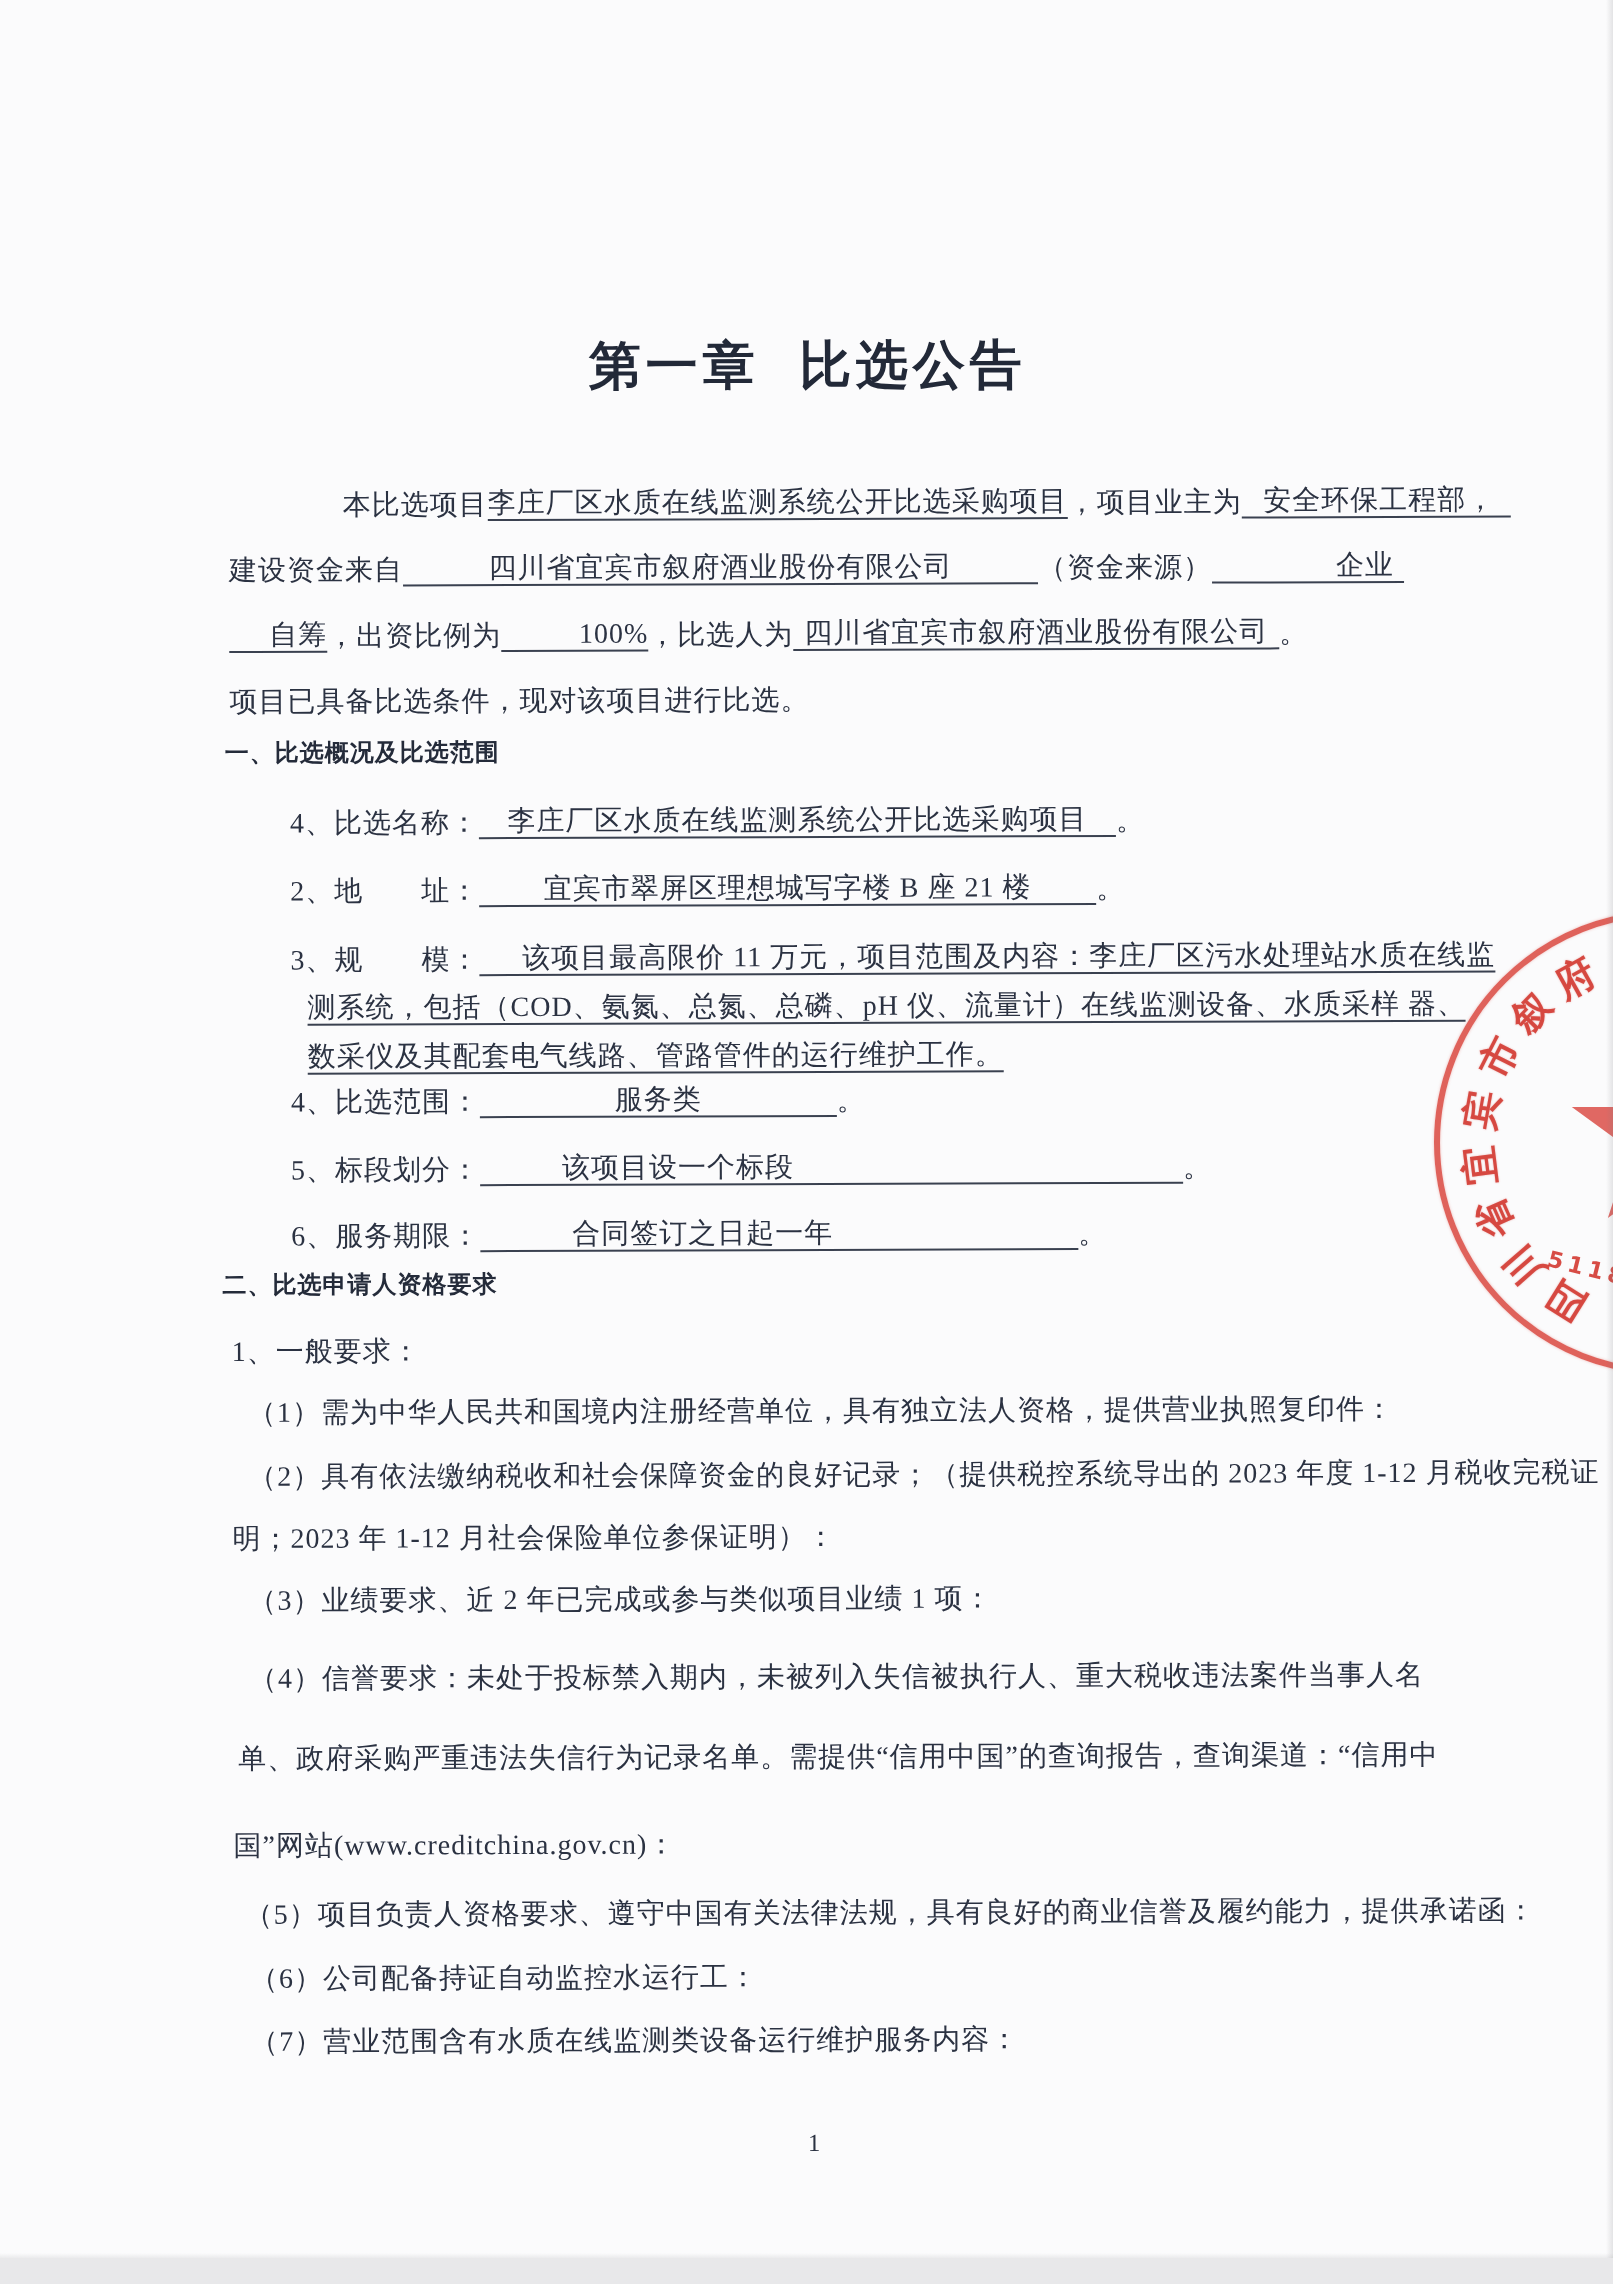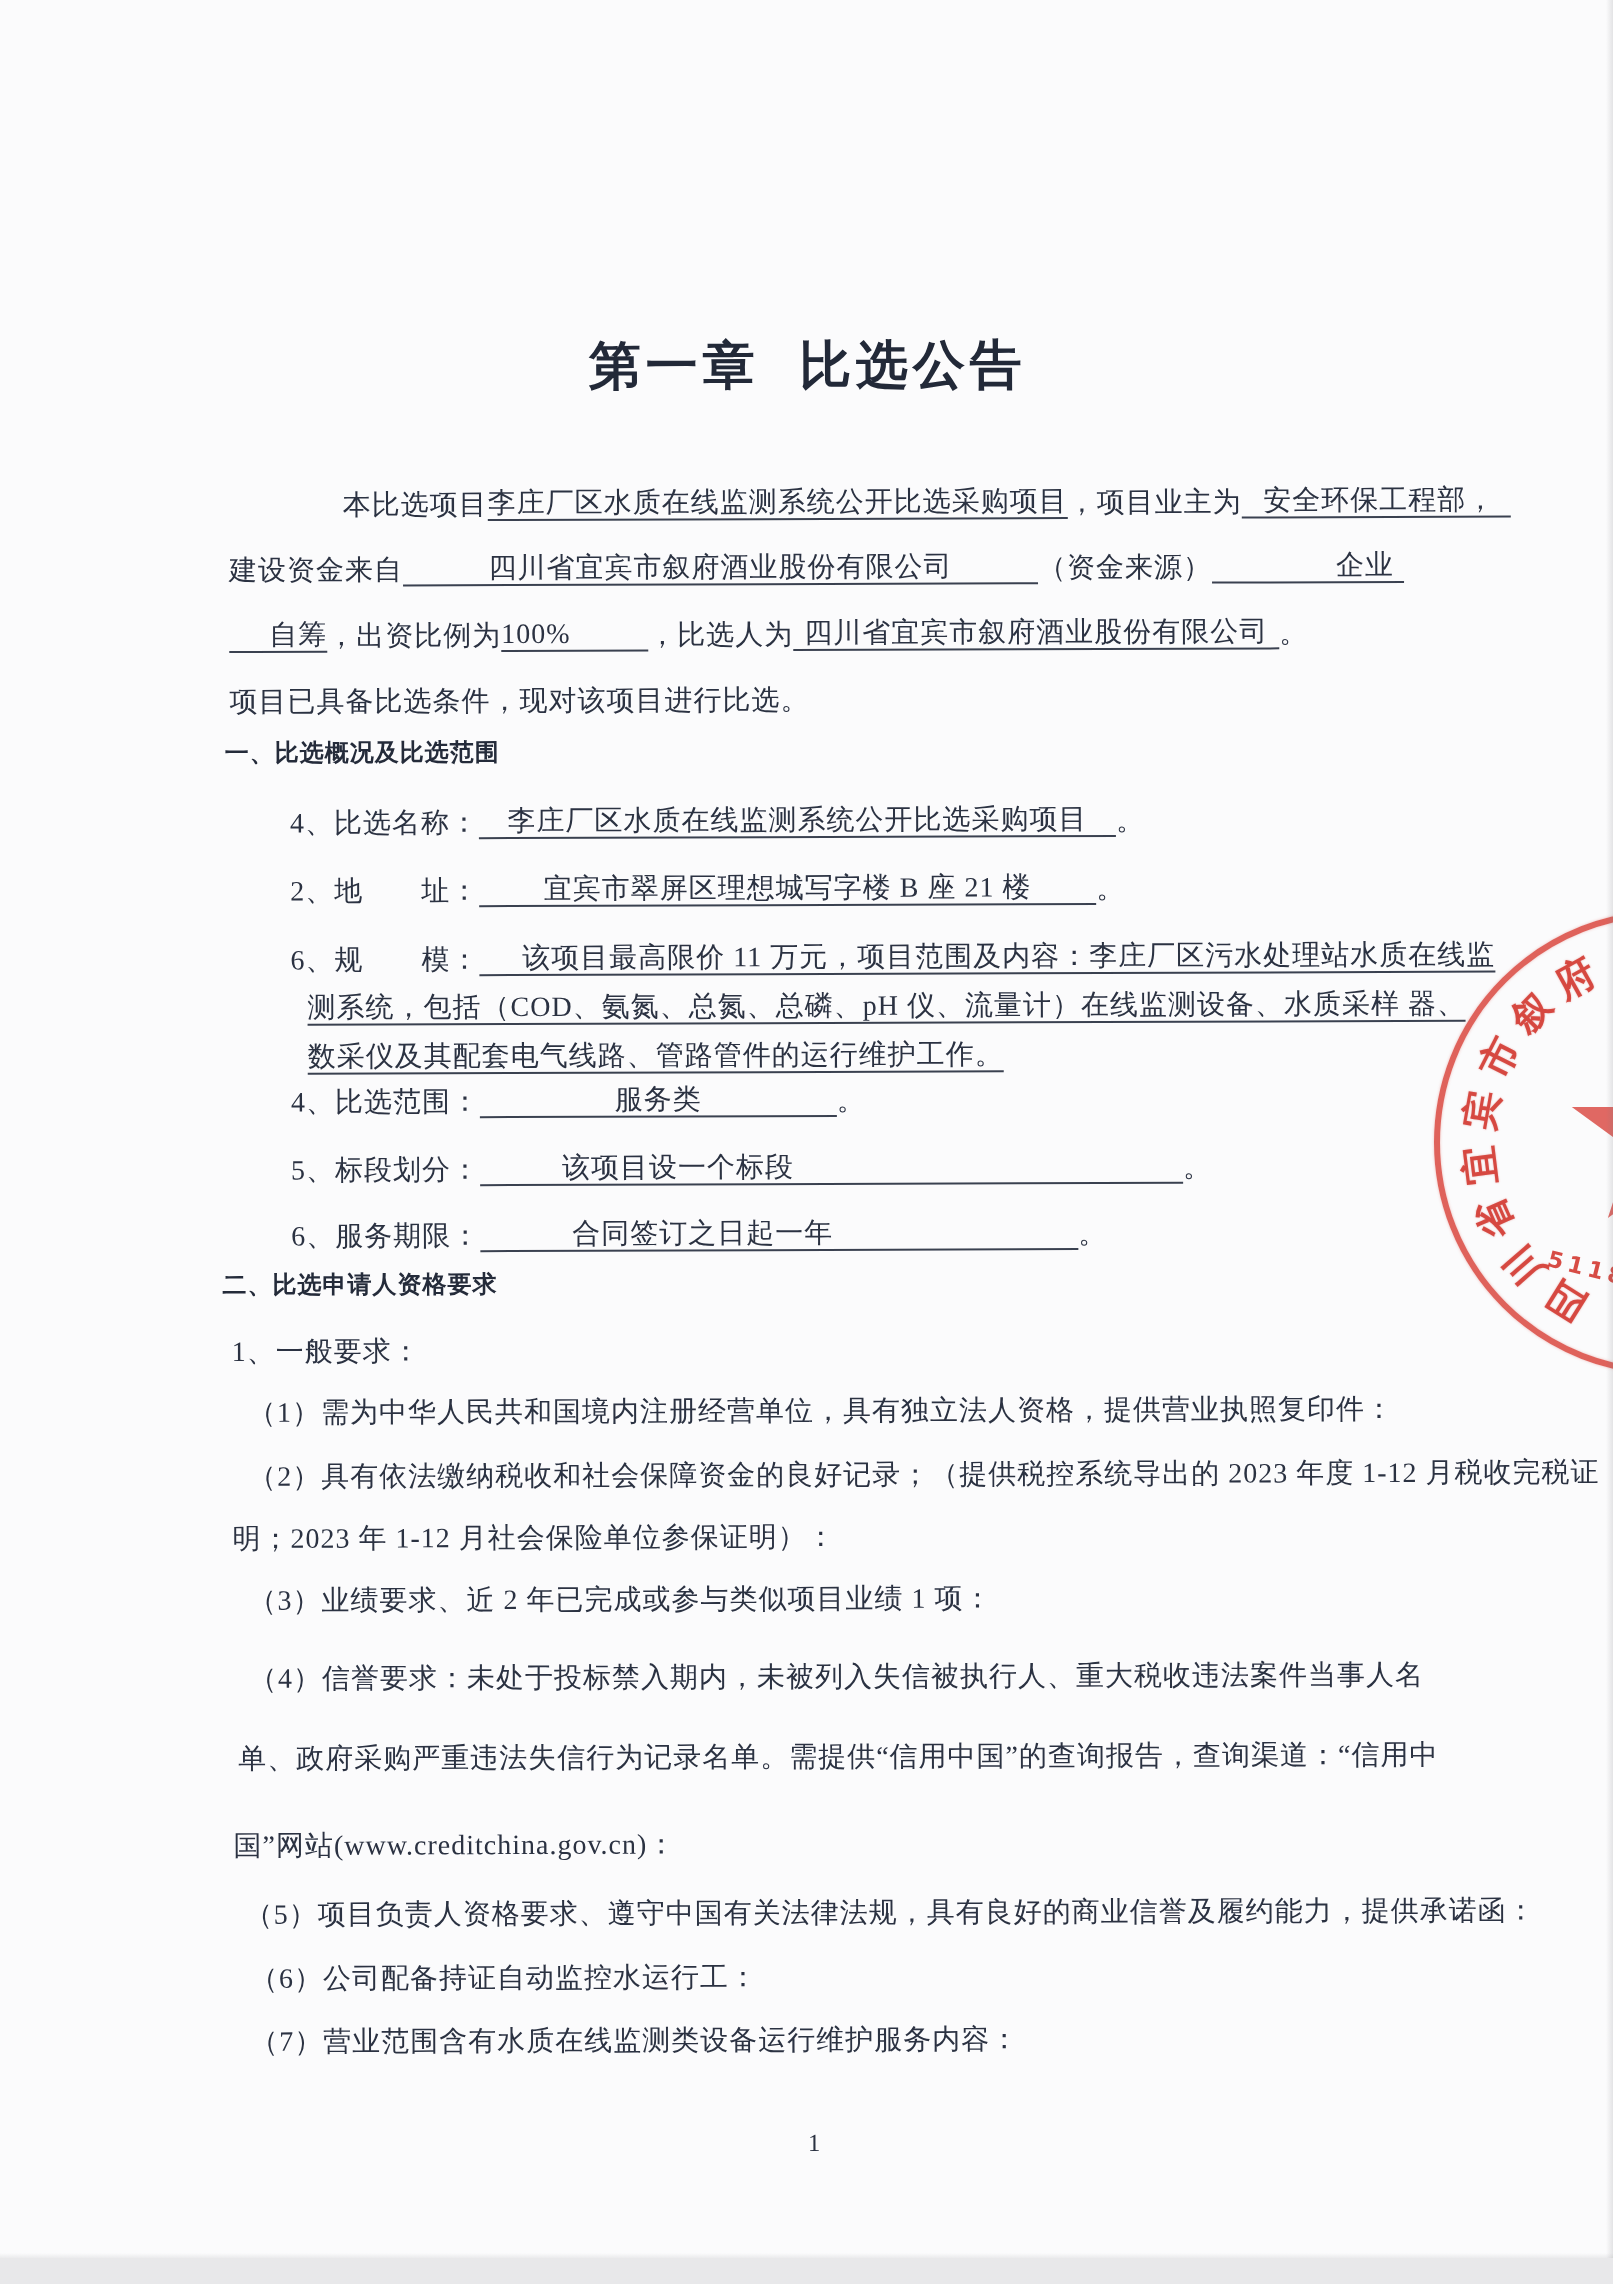--- a/index.html
+++ b/index.html
@@ -37,21 +37,21 @@
   .u {
     display:inline-block;
     border-bottom:2px solid #3a4150;
     line-height:1.15;
     vertical-align:bottom;
   }
   .u-owner    { min-width:247px; padding-left:21.6px; }
   .u-funder   { min-width:635px; text-align:center; }
   .u-source   { min-width:182px; text-align:right; padding-right:9.8px; }
   .u-self     { min-width:98px; text-align:right; }
-  .u-ratio    { min-width:147px; text-align:left; }
+  .u-ratio    { min-width:147px; text-align:right; }
   .u-selector { min-width:486px; text-align:center; }
   .u-item1    { min-width:637px; text-align:center; }
   .u-item2    { min-width:617px; text-align:center; }
   .u-item3a   { padding-left:43px; }
   .u-item4    { min-width:357px; text-align:center; }
   .u-item5    { min-width:621px; padding-left:82px; }
   .u-item6    { min-width:506px; padding-left:92px; }
   .pagenum {
     position:absolute; top:2129px; left:0; right:0;
     text-align:center; font-size:24.5px; color:#2b3242;
@@ -119,21 +119,21 @@
     <div class="line" style="top:617px; left:227px;"><span class="u u-self">自筹</span><span>，出资比例为</span><span class="u u-ratio">100%</span><span>，比选人为</span><span class="u u-selector">四川省宜宾市叙府酒业股份有限公司</span><span>。</span></div>
 
     <div class="line" style="top:683px; left:227px;">项目已具备比选条件，现对该项目进行比选。</div>
 
     <div class="line heading" style="top:737px; left:222px;">一、比选概况及比选范围</div>
 
     <div class="line" style="top:804px; left:287px;"><span>4、比选名称：</span><span class="u u-item1">李庄厂区水质在线监测系统公开比选采购项目</span><span>。</span></div>
 
     <div class="line" style="top:872px; left:287px;"><span>2、地　　址：</span><span class="u u-item2">宜宾市翠屏区理想城写字楼 B 座 21 楼</span><span>。</span></div>
 
-    <div class="line" style="top:941px; left:287px;"><span>6、规　　模：</span><span class="u u-item3a">该项目最高限价 11 万元，项目范围及内容：李庄厂区污水处理站水质在线监</span></div>
+    <div class="line" style="top:941px; left:287px;"><span>3、规　　模：</span><span class="u u-item3a">该项目最高限价 11 万元，项目范围及内容：李庄厂区污水处理站水质在线监</span></div>
     <div class="line" style="top:990px; left:304px;"><span class="u">测系统，包括（COD、氨氮、总氮、总磷、pH 仪、流量计）在线监测设备、水质采样 器、</span></div>
     <div class="line" style="top:1039px; left:304px;"><span class="u">数采仪及其配套电气线路、管路管件的运行维护工作。</span></div>
 
     <div class="line" style="top:1083px; left:287px;"><span>4、比选范围：</span><span class="u u-item4">服务类</span><span>。</span></div>
 
     <div class="line" style="top:1151px; left:287px;"><span>5、标段划分：</span><span class="u u-item5">该项目设一个标段</span><span>。</span></div>
 
     <div class="line" style="top:1217px; left:287px;"><span>6、服务期限：</span><span class="u u-item6">合同签订之日起一年</span><span>。</span></div>
 
     <div class="line heading" style="top:1269px; left:218px;">二、比选申请人资格要求</div>

